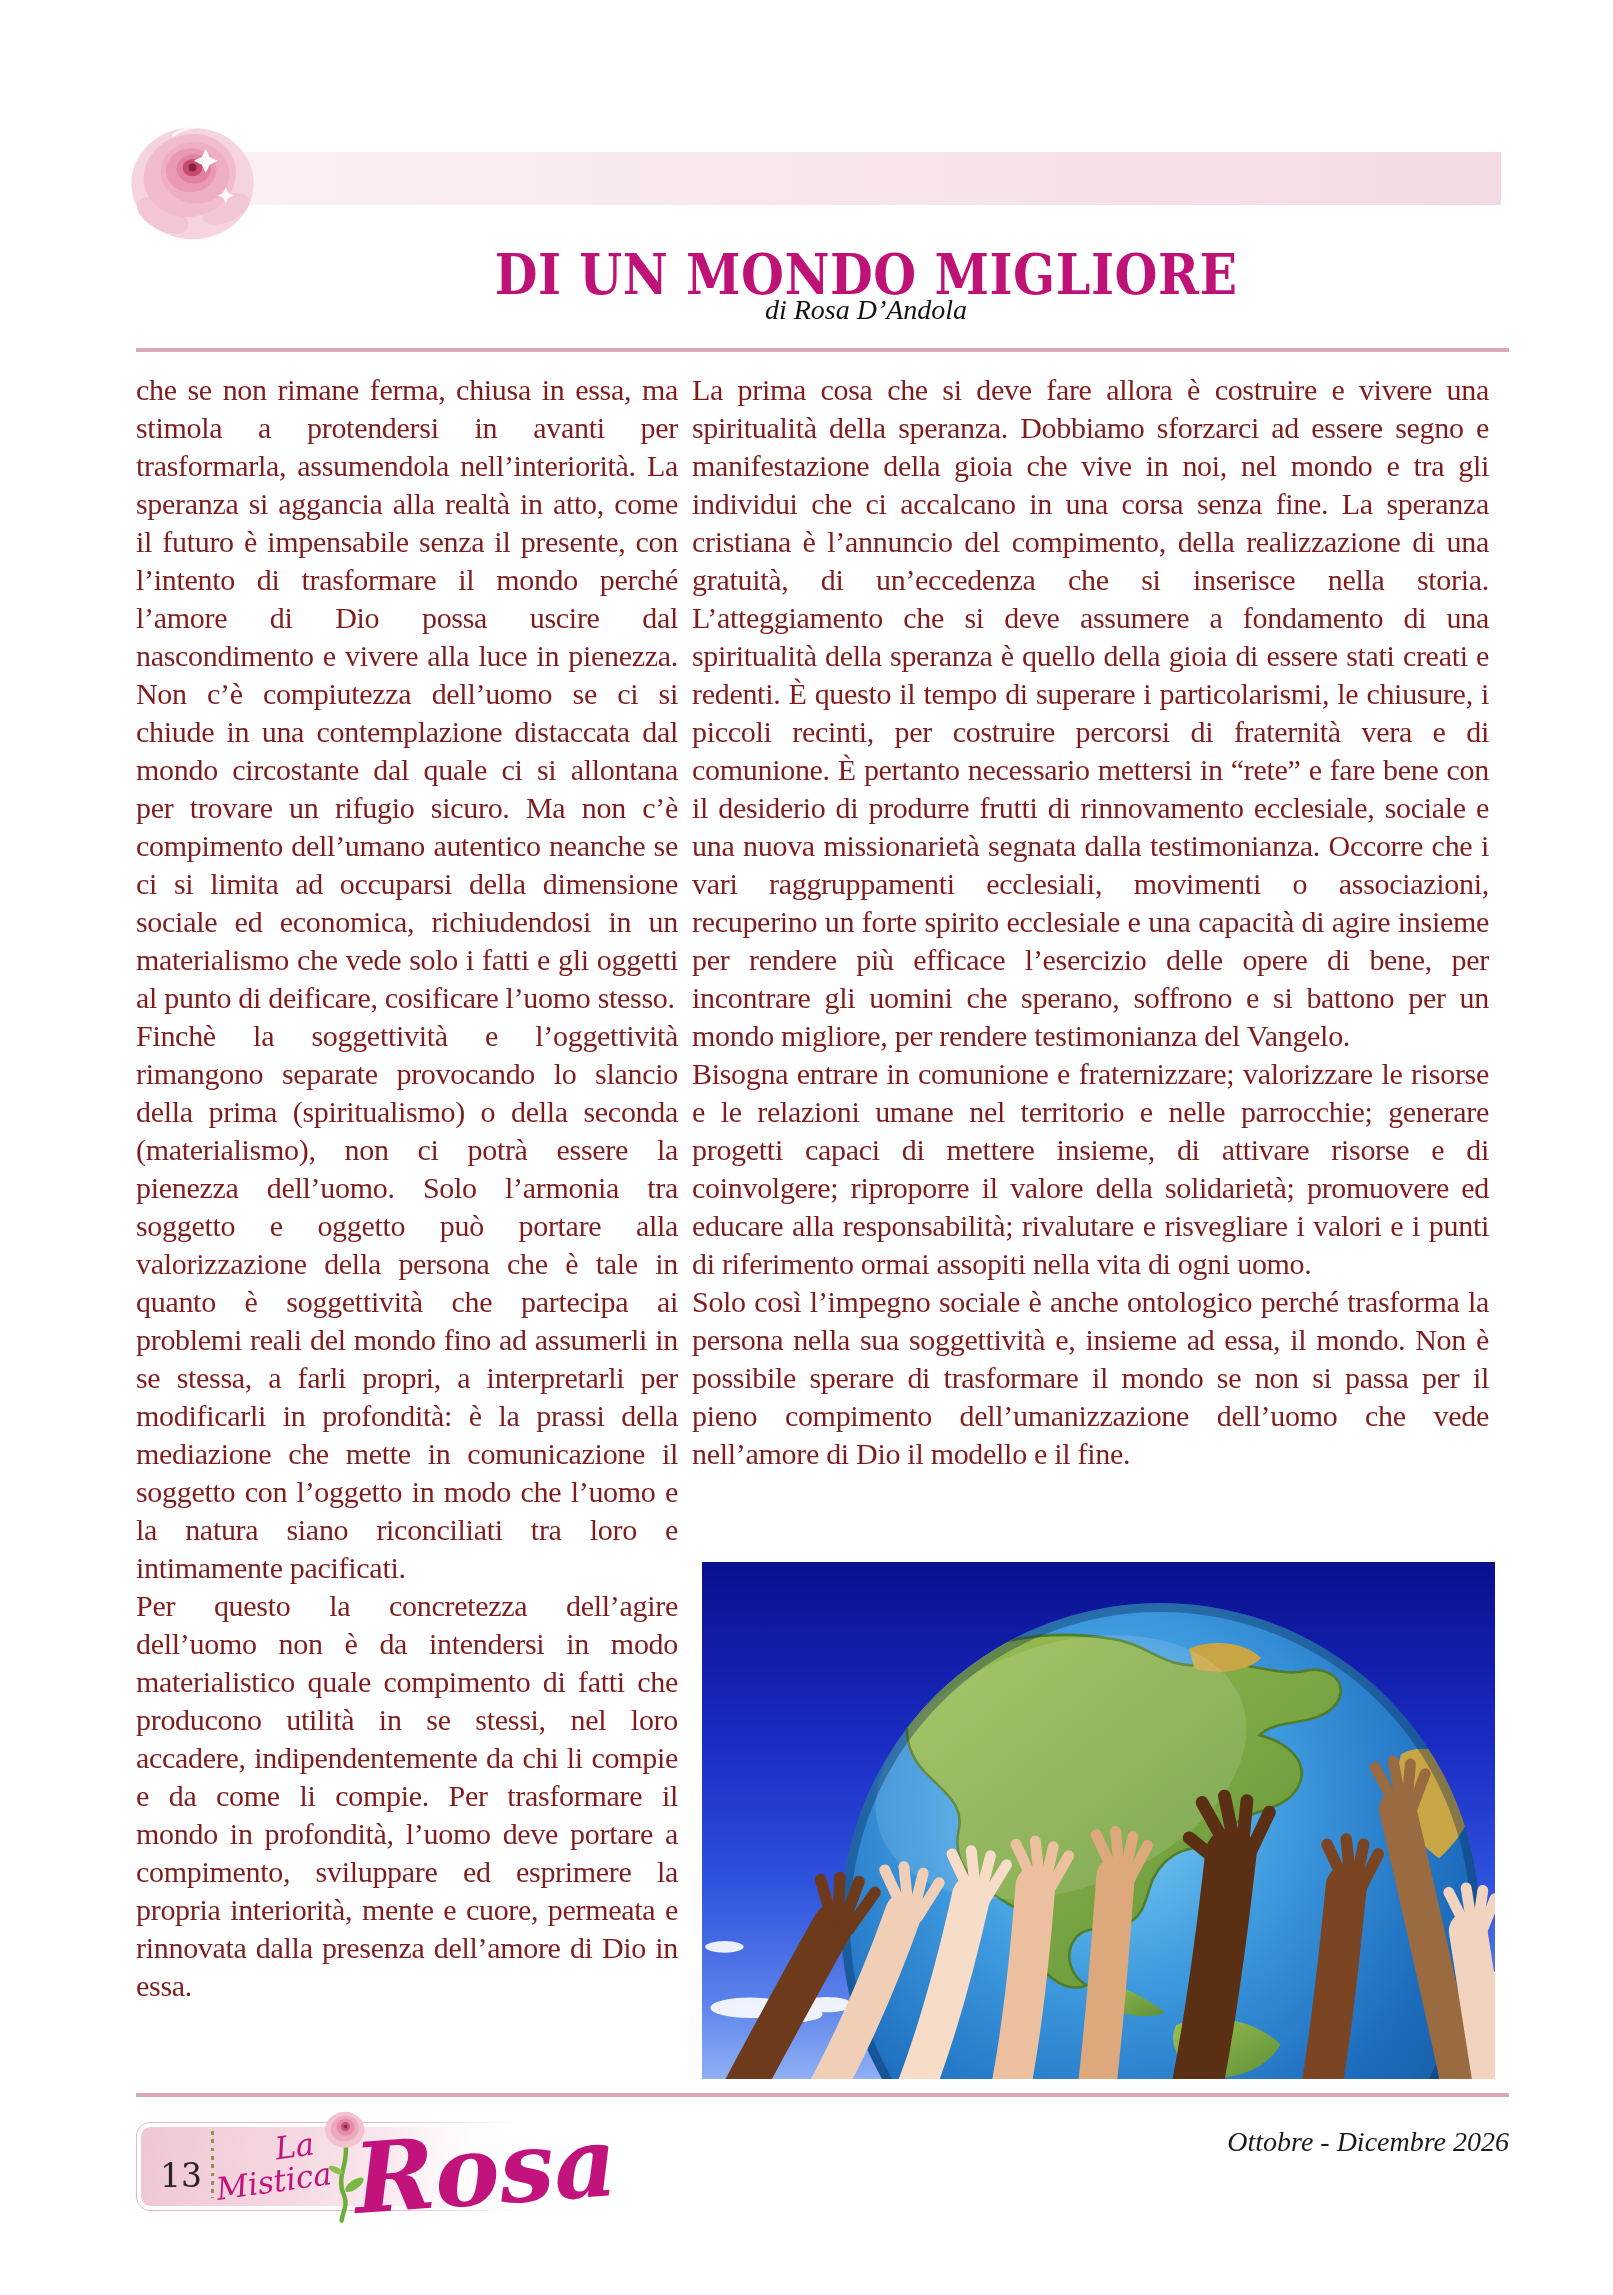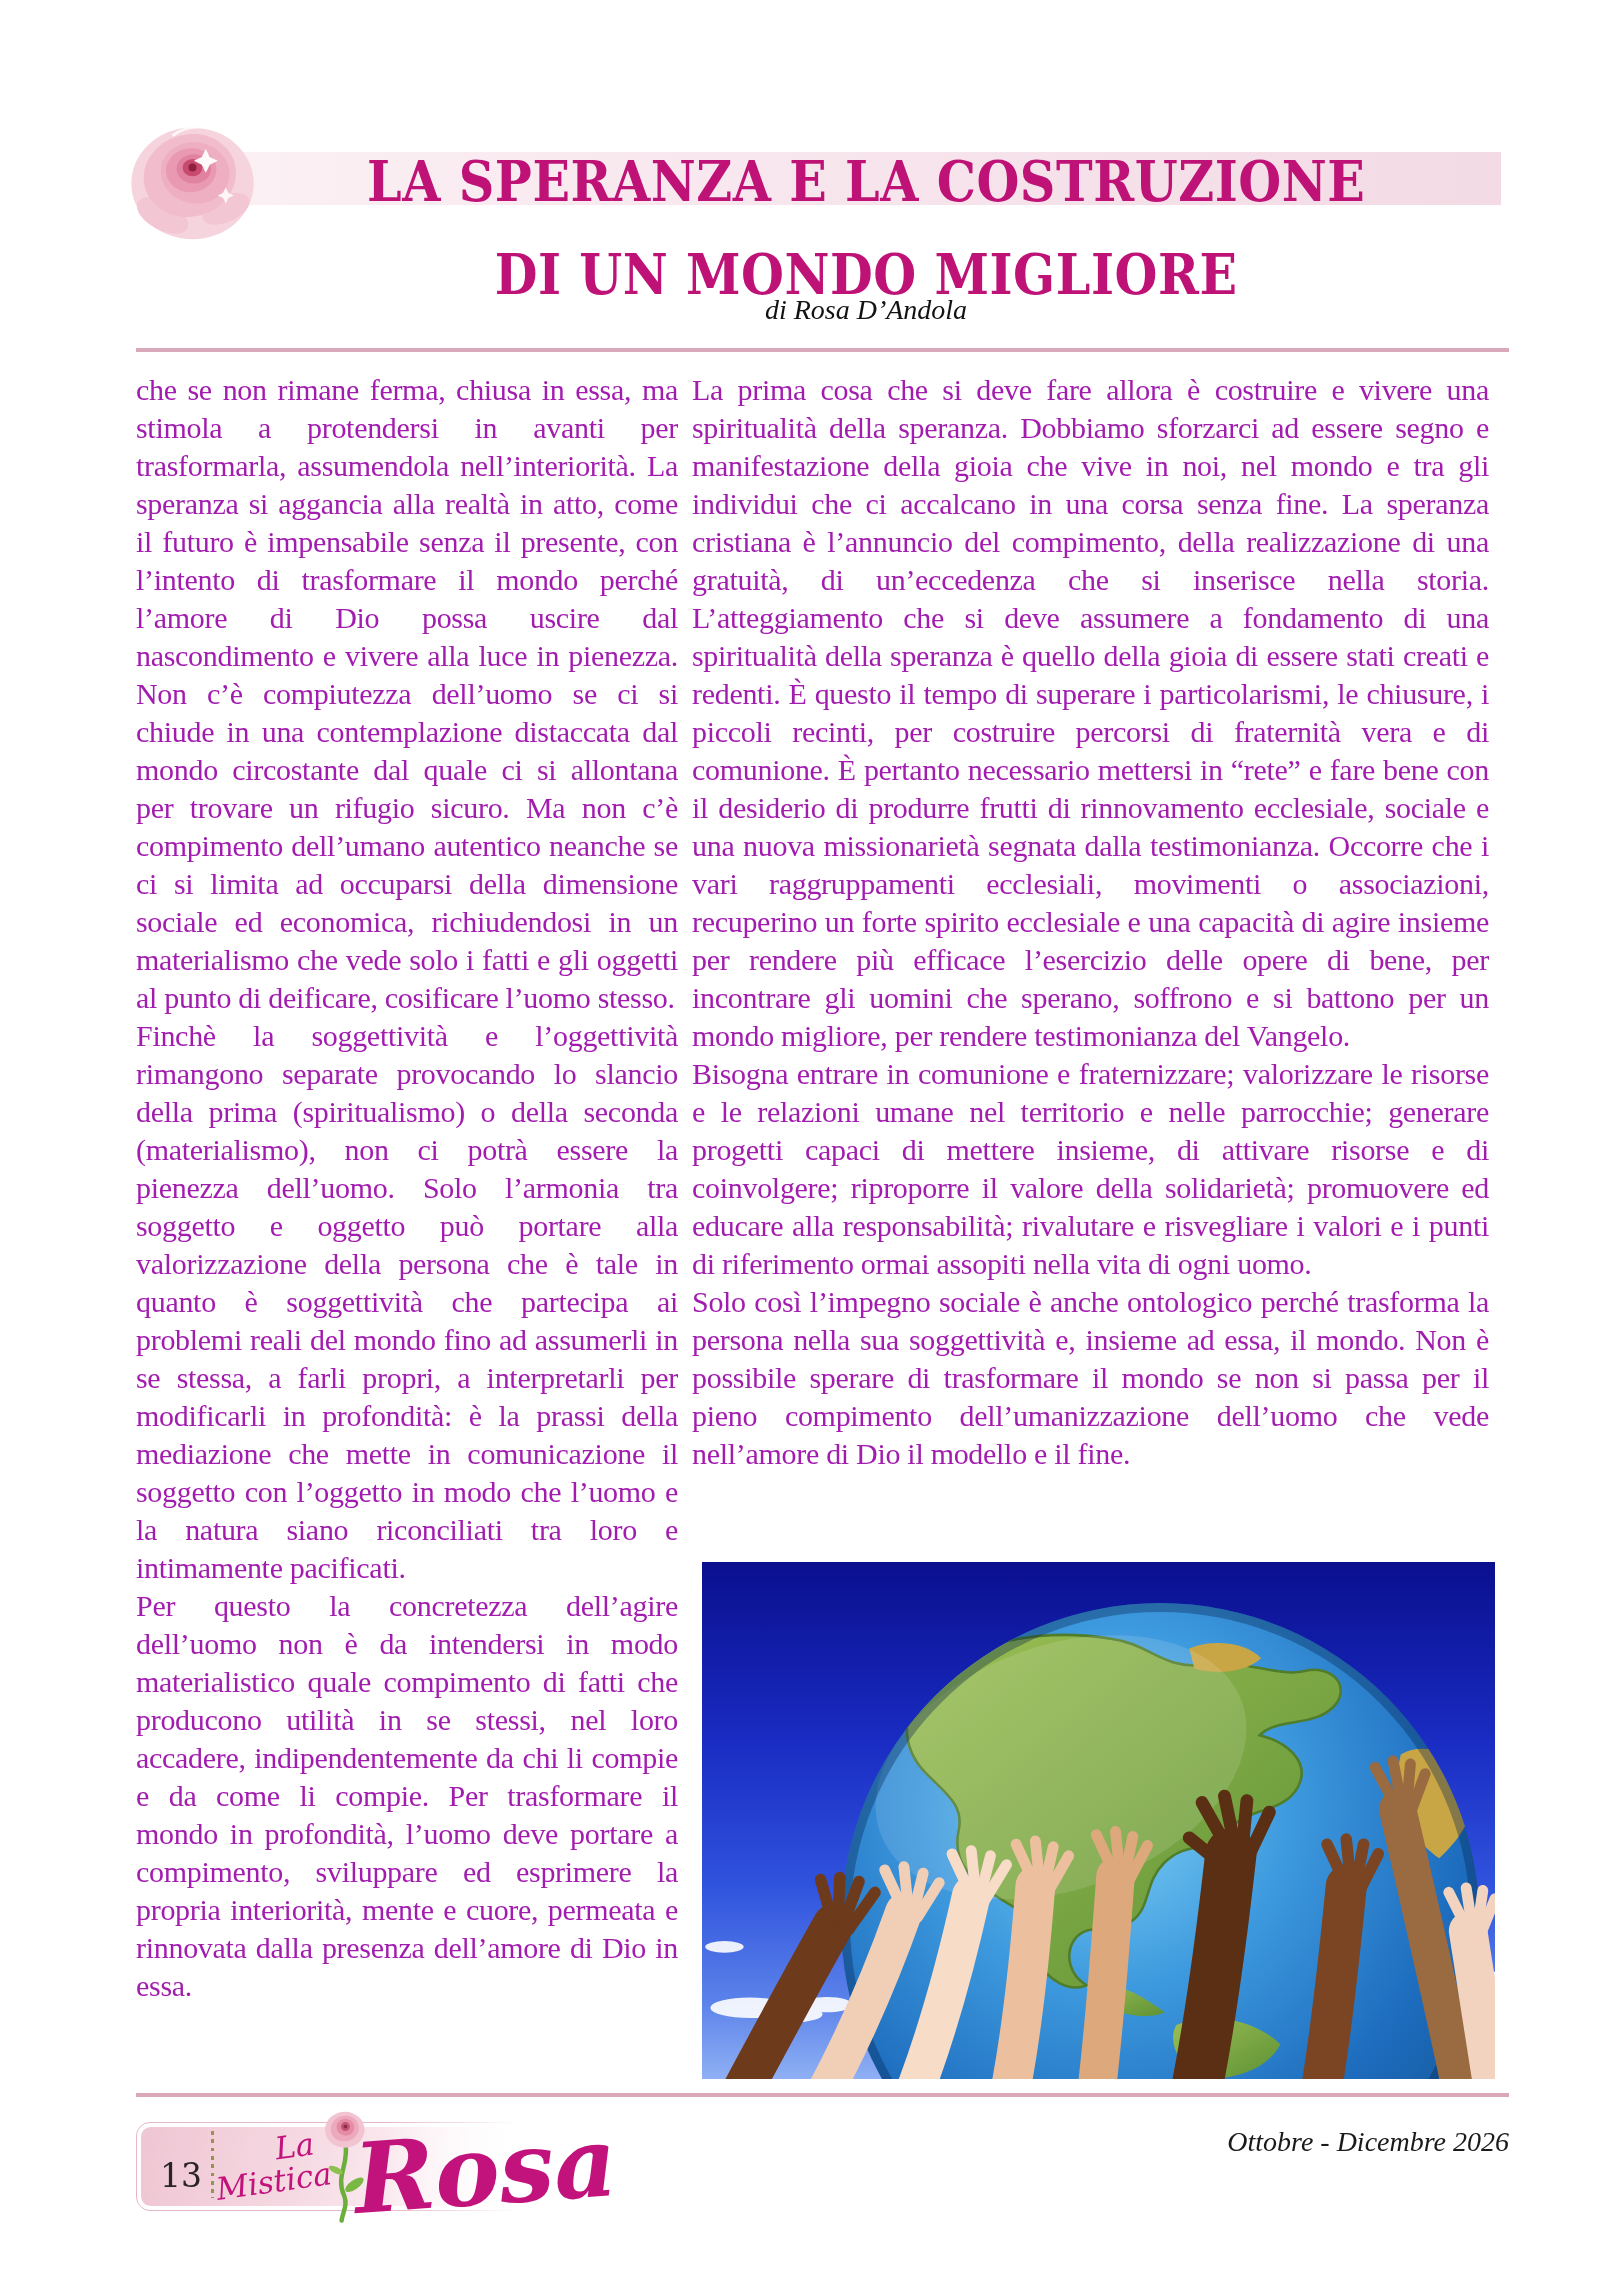--- a/index.html
+++ b/index.html
@@ -31,21 +31,21 @@
     font-style:italic; font-size:28px; color:#121212;
   }
   .rule { position:absolute; left:136px; width:1373px; height:3.8px; background:#d9a9bb; }
   .rule-top { top:348px; }
   .rule-bottom { top:2093px; }
 
   
   .col { position:absolute; top:371px; text-align:justify; }
   .col p {
     margin:0; font-size:30px; line-height:38px; letter-spacing:-0.3px;
-    text-align:justify; text-justify:inter-word; color:#a21caf;
+    text-align:justify; text-justify:inter-word; color:#7f1d1d;
   }
   .col-left  { left:136px;  width:542px;  }
   .col-right { left:692px; width:797px; }
 
   
   .photo { position:absolute; left:702px; top:1562px; width:793px; height:517px; }
   .photo svg { display:block; width:100%; height:100%; }
 
   
   .issue-date {
@@ -94,21 +94,20 @@
     <ellipse cx="104" cy="96" rx="52" ry="46" fill="#eeafc2" transform="rotate(10 104 96)"></ellipse>
     <ellipse cx="98" cy="92" rx="38" ry="33" fill="#e999b1" transform="rotate(-5 98 92)"></ellipse>
     <ellipse cx="102" cy="90" rx="26" ry="22" fill="#e183a0"></ellipse>
     <ellipse cx="100" cy="88" rx="15" ry="13" fill="#c84a6e"></ellipse>
     <circle cx="100" cy="88" r="6" fill="#8f2040"></circle>
     <path d="M70 40 Q100 18 140 34" fill="none" stroke="#ffffff" stroke-width="4" opacity=".8"></path>
     <path d="M120 60 l6 12 12 6 -12 6 -6 12 -6 -12 -12 -6 12 -6 z" fill="#ffffff" opacity=".95"></path>
     <path d="M150 118 l4 8 8 4 -8 4 -4 8 -4 -8 -8 -4 8 -4 z" fill="#ffffff" opacity=".85"></path>
   </svg>
 
-  <div class="title-line title-1"><span>LA SPERANZA E LA COSTRUZIONE</span></div>
   <div class="title-line title-2"><span>DI UN MONDO MIGLIORE</span></div>
   <div class="byline">di Rosa D’Andola</div>
   <div class="rule rule-top"></div>
 
   <div class="col col-left">
     <p>che se non rimane ferma, chiusa in essa, ma stimola a protendersi in avanti per trasformarla, assumendola nell’interiorità. La speranza si aggancia alla realtà in atto, come il futuro è impensabile senza il presente, con l’intento di trasformare il mondo perché l’amore di Dio possa uscire dal nascondimento e vivere alla luce in pienezza. Non c’è compiutezza dell’uomo se ci si chiude in una contemplazione distaccata dal mondo circostante dal quale ci si allontana per trovare un rifugio sicuro. Ma non c’è compimento dell’umano autentico neanche se ci si limita ad occuparsi della dimensione sociale ed economica, richiudendosi in un materialismo che vede solo i fatti e gli oggetti al punto di deificare, cosificare l’uomo stesso.</p>
     <p>Finchè la soggettività e l’oggettività rimangono separate provocando lo slancio della prima (spiritualismo) o della seconda (materialismo), non ci potrà essere la pienezza dell’uomo. Solo l’armonia tra soggetto e oggetto può portare alla valorizzazione della persona che è tale in quanto è soggettività che partecipa ai problemi reali del mondo fino ad assumerli in se stessa, a farli propri, a interpretarli per modificarli in profondità: è la prassi della mediazione che mette in comunicazione il soggetto con l’oggetto in modo che l’uomo e la natura siano riconciliati tra loro e intimamente pacificati.</p>
     <p>Per questo la concretezza dell’agire dell’uomo non è da intendersi in modo materialistico quale compimento di fatti che producono utilità in se stessi, nel loro accadere, indipendentemente da chi li compie e da come li compie. Per trasformare il mondo in profondità, l’uomo deve portare a compimento, sviluppare ed esprimere la propria interiorità, mente e cuore, permeata e rinnovata dalla presenza dell’amore di Dio in essa.</p>
   </div>
   <div class="col col-right">

